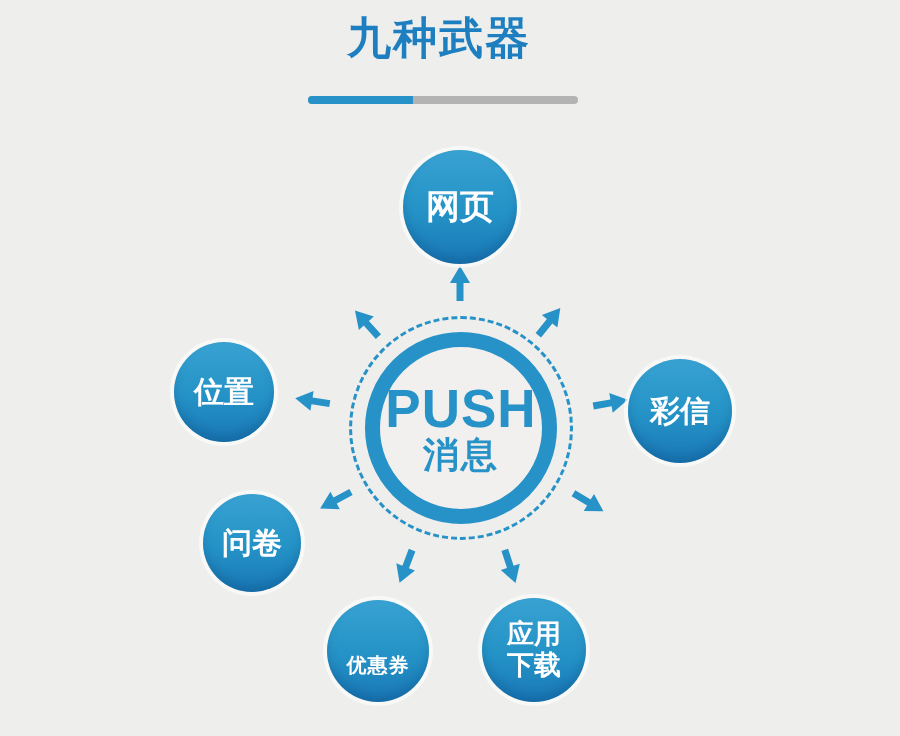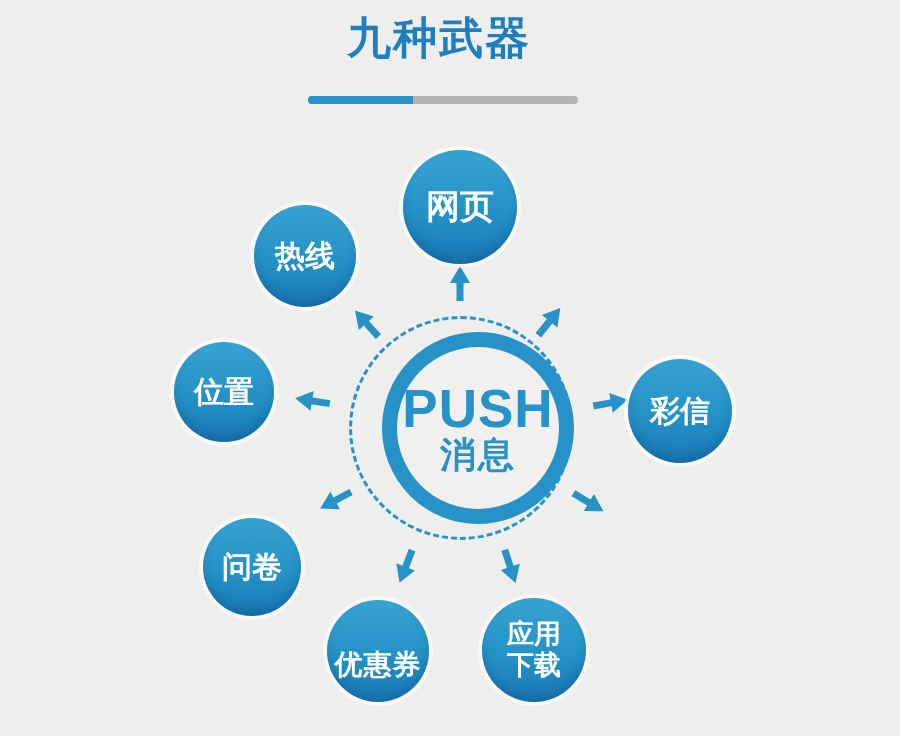--- a/index.html
+++ b/index.html
@@ -36,28 +36,28 @@
     position:absolute;border-radius:50%;
     display:flex;flex-direction:column;align-items:center;justify-content:center;
     color:#fff;font-weight:bold;text-align:left;
     background:linear-gradient(180deg,var(--circle-light) 0%,var(--circle-main) 55%,var(--circle-dark) 100%);
     box-shadow:0 0 0 4px rgba(255,255,255,.6), inset 0 -7px 10px rgba(0,60,110,.22);
     line-height:1.15;
   }
   .node .node-line{display:block;}
   .fs-34{font-size:34px;}
   .fs-30{font-size:30px;}
-  .fs-28{font-size:28px;letter-spacing:1px;margin-top:28px;}
+  .fs-28{font-size:20px;letter-spacing:1px;margin-top:28px;}
   .fs-26{font-size:27px;}
   .hub-dashed{
     position:absolute;left:349px;top:316px;width:224px;height:224px;
     border:3px dashed var(--accent);border-radius:50%;
   }
   .hub-circle{
-    position:absolute;left:382px;top:332px;width:192px;height:192px;
+    position:absolute;left:365px;top:332px;width:192px;height:192px;
     border:15px solid var(--accent);border-radius:50%;
     background:var(--hub-inner);
     display:flex;flex-direction:column;align-items:center;justify-content:center;
   }
   .hub-line1{
     color:var(--accent);font-weight:bold;font-size:53px;line-height:1.0;letter-spacing:1px;
   }
   .hub-line2{
     color:var(--accent);font-weight:bold;font-size:36px;line-height:1.1;letter-spacing:2px;
   }
@@ -126,34 +126,31 @@
   <div class="arrow" style="left:491px;top:553px;transform:rotate(72deg);">
     <svg viewBox="0 0 38 26">
         <path d="M2 9.5 h18 v-6.5 L37 13 L20 23 v-6.5 h-18 z"></path>
       </svg>
   </div>
 
   <div class="node" style="left:403px;top:150px;width:114px;height:114px;">
     <span class="node-line fs-34">网页</span>
   </div>
 
-  <div class="node" style="left:254px;top:205px;width:102px;height:102px;">
-    <span class="node-line fs-30">热线</span>
-  </div>
 
 
   <div class="node" style="left:174px;top:342px;width:100px;height:100px;">
     <span class="node-line fs-30">位置</span>
   </div>
 
   <div class="node" style="left:628px;top:359px;width:104px;height:104px;">
     <span class="node-line fs-30">彩信</span>
   </div>
 
-  <div class="node" style="left:203px;top:518px;width:98px;height:98px;">
+  <div class="node" style="left:203px;top:494px;width:98px;height:98px;">
     <span class="node-line fs-30">问卷</span>
   </div>
 
 
   <div class="node" style="left:327px;top:600px;width:102px;height:102px;">
     <span class="node-line fs-28">优惠券</span>
   </div>
 
   <div class="node" style="left:482px;top:598px;width:104px;height:104px;">
     <span class="node-line fs-26">应用</span>

